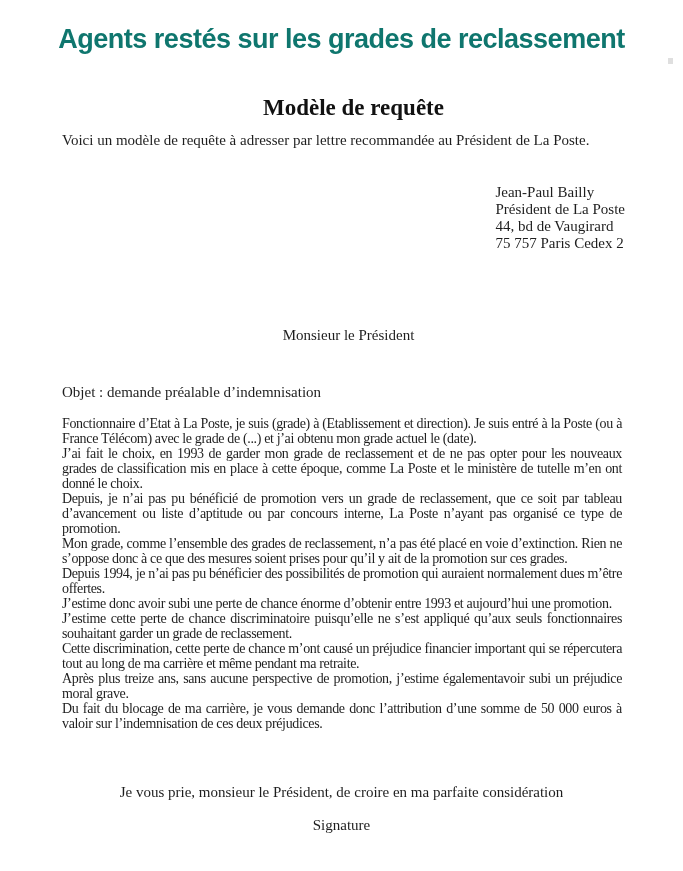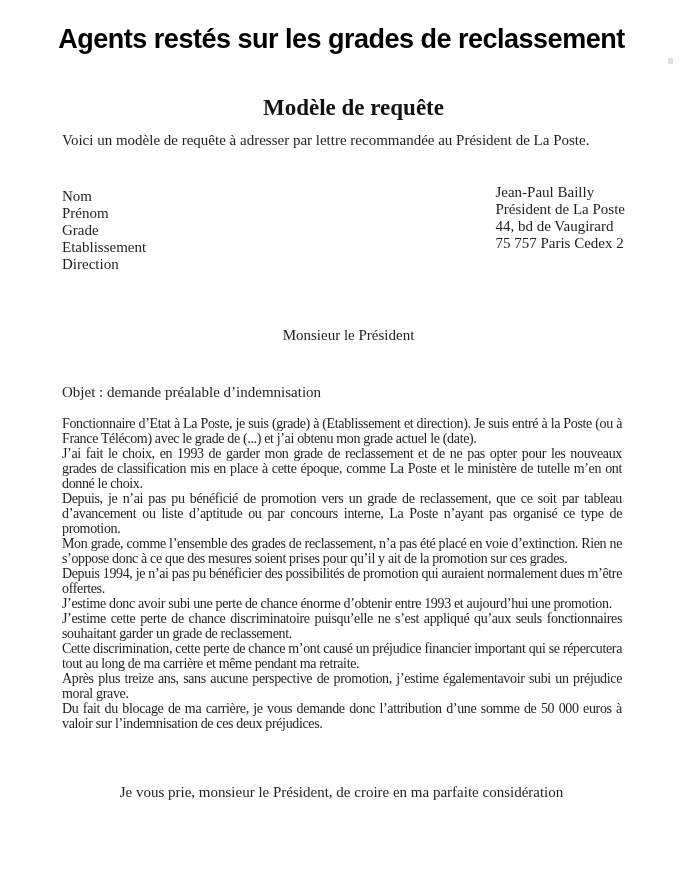--- a/index.html
+++ b/index.html
@@ -19,21 +19,21 @@
   .main-title {
     position: absolute;
     top: 24px;
     left: 0;
     width: 100%;
     text-align: center;
     font-family: "Liberation Sans", sans-serif;
     font-weight: bold;
     font-size: 27px;
     letter-spacing: -0.5px;
-    color: #000000;
+    color: #0f766e;
     margin: 0;
   }
   .subtitle {
     position: absolute;
     top: 83px;
     left: 0;
     width: 100%;
     text-align: center;
     font-family: "Liberation Serif", serif;
     font-weight: bold;
@@ -125,27 +125,20 @@
 <body>
 
 <div class="page">
 
   <h1 class="main-title">Agents restés sur les grades de reclassement</h1>
 
   <h2 class="subtitle">Modèle de requête</h2>
 
   <p class="intro">Voici un modèle de requête à adresser par lettre recommandée au Président de La Poste.</p>
 
-  <div class="sender-block">
-    <div>Nom</div>
-    <div>Prénom</div>
-    <div>Grade</div>
-    <div>Etablissement</div>
-    <div>Direction</div>
-  </div>
 
   <div class="recipient-block">
     <div>Jean-Paul Bailly</div>
     <div>Président de La Poste</div>
     <div>44, bd de Vaugirard</div>
     <div>75 757 Paris Cedex 2</div>
   </div>
 
   <p class="salutation">Monsieur le Président</p>
 
@@ -159,16 +152,17 @@
     <p>Depuis 1994, je n’ai pas pu bénéficier des possibilités de promotion qui auraient normalement dues m’être offertes.</p>
     <p>J’estime donc avoir subi une perte de chance énorme d’obtenir entre 1993 et aujourd’hui une promotion.</p>
     <p>J’estime cette perte de chance discriminatoire puisqu’elle ne s’est appliqué qu’aux seuls fonctionnaires souhaitant garder un grade de reclassement.</p>
     <p>Cette discrimination, cette perte de chance m’ont causé un préjudice financier important qui se répercutera tout au long de ma carrière et même pendant ma retraite.</p>
     <p>Après plus treize ans, sans aucune perspective de promotion, j’estime égalementavoir subi un préjudice moral grave.</p>
     <p>Du fait du blocage de ma carrière, je vous demande donc l’attribution d’une somme de 50 000 euros à valoir sur l’indemnisation de ces deux préjudices.</p>
   </div>
 
   <p class="closing">Je vous prie, monsieur le Président, de croire en ma parfaite considération</p>
 
+  <p class="signature">Signature</p>
 
   <div class="scan-artifact"></div>
 
 </div>
 
 </body></html>

